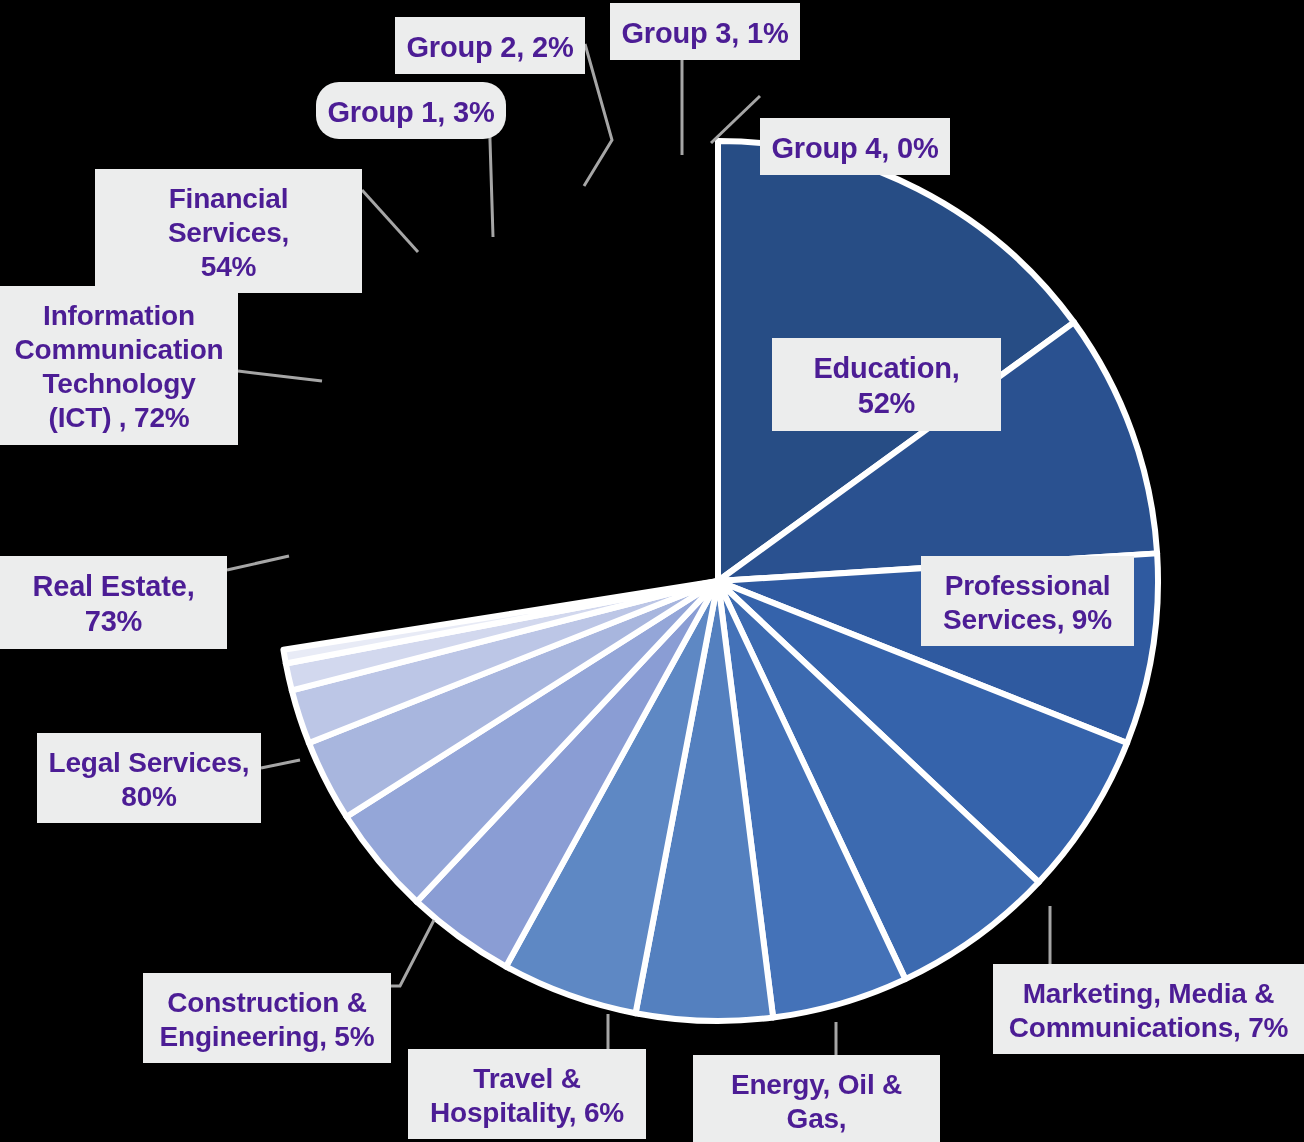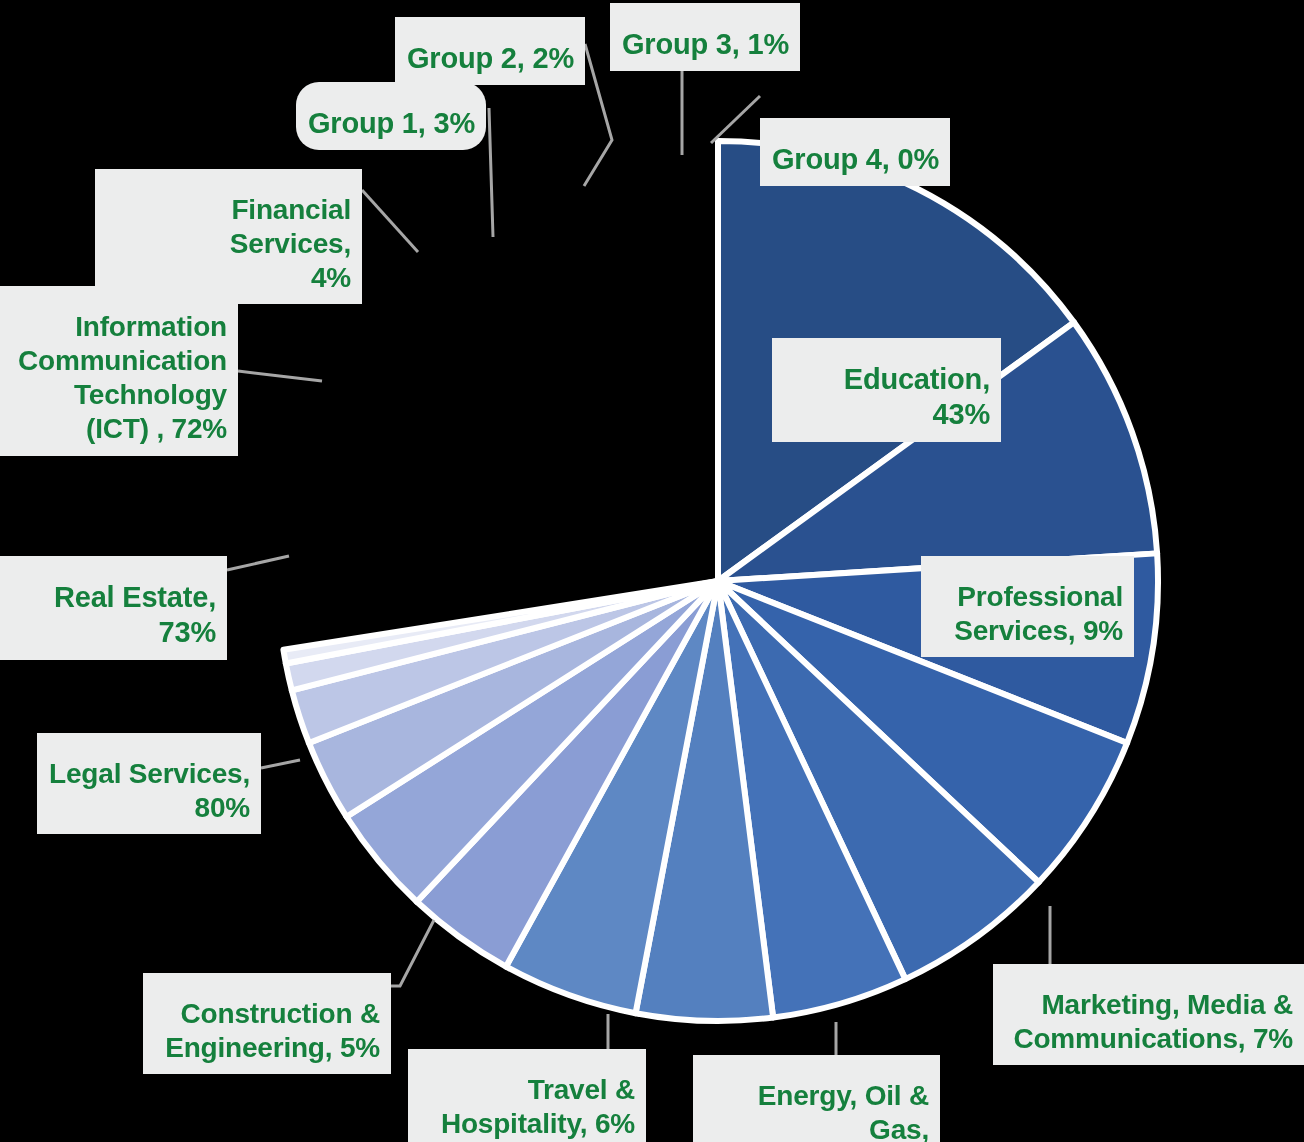--- a/index.html
+++ b/index.html
@@ -22,27 +22,27 @@
     position: absolute;
     left: 0;
     top: 0;
     width: 1304px;
     height: 1142px;
   }
   .label-box {
     position: absolute;
     box-sizing: border-box;
     background: #eceded;
-    color: #15803d;
+    color: #4c1d95;
     font-family: "Liberation Sans", sans-serif;
     font-weight: bold;
     font-size: 29px;
     line-height: 1.22;
-    text-align: right;
-    padding: 24px 11px 9px 11px;
+    text-align: center;
+    padding: 13px 11px 9px 11px;
     white-space: pre-line;
     letter-spacing: -0.2px;
   }
   .label-box.lbl-sm { font-size: 28px; }
 </style>
 </head>
 <body>
 
 <div id="chart-root">
 
@@ -73,39 +73,39 @@
         <polyline points="322,381 238,371" fill="none" stroke="#a6a6a6" stroke-width="3"></polyline>
         <polyline points="418,252 362,190" fill="none" stroke="#a6a6a6" stroke-width="3"></polyline>
         <polyline points="493,237 489,108" fill="none" stroke="#a6a6a6" stroke-width="3"></polyline>
         <polyline points="584,186 612,140 585,44" fill="none" stroke="#a6a6a6" stroke-width="3"></polyline>
         <polyline points="682,155 682,48" fill="none" stroke="#a6a6a6" stroke-width="3"></polyline>
         <polyline points="711,143 760,96" fill="none" stroke="#a6a6a6" stroke-width="3"></polyline>
       </g>
   </svg>
 
   <div id="label-layer">
-      <div class="label-box" style="left: 772px; top: 338px; width: 229px;">Education, 43%</div>
+      <div class="label-box" style="left: 772px; top: 338px; width: 229px;">Education, 52%</div>
       <div class="label-box lbl-sm" style="left: 921px; top: 556px; width: 213px;">Professional
 Services, 9%</div>
       <div class="label-box lbl-sm" style="left: 993px; top: 964px; width: 311px;">Marketing, Media &amp;
 Communications, 7%</div>
       <div class="label-box lbl-sm" style="left: 693px; top: 1055px; width: 247px;">Energy, Oil &amp; Gas,
 6%</div>
       <div class="label-box lbl-sm" style="left: 408px; top: 1049px; width: 238px;">Travel &amp;
 Hospitality, 6%</div>
       <div class="label-box lbl-sm" style="left: 143px; top: 952px; width: 248px; margin-top: 21px;">Construction &amp;
 Engineering, 5%</div>
       <div class="label-box lbl-sm" style="left: 37px; top: 733px; width: 224px;">Legal Services,
 80%</div>
       <div class="label-box" style="left: 0px; top: 556px; width: 227px;">Real Estate, 73%</div>
       <div class="label-box lbl-sm" style="left: 0px; top: 286px; width: 238px;">Information
 Communication
 Technology
 (ICT) , 72%</div>
       <div class="label-box lbl-sm" style="left: 95px; top: 169px; width: 267px;">Financial Services,
-4%</div>
-      <div class="label-box" style="left: 296px; top: 82px; width: 190px; border-radius: 23px;">Group 1, 3%</div>
+54%</div>
+      <div class="label-box" style="left: 316px; top: 82px; width: 190px; border-radius: 23px;">Group 1, 3%</div>
       <div class="label-box" style="left: 395px; top: 17px; width: 190px;">Group 2, 2%</div>
       <div class="label-box" style="left: 610px; top: 3px; width: 190px;">Group 3, 1%</div>
       <div class="label-box" style="left: 760px; top: 88px; width: 190px; margin-top: 30px;">Group 4, 0%</div>
     </div>
 
 </div>
 
 </body></html>

